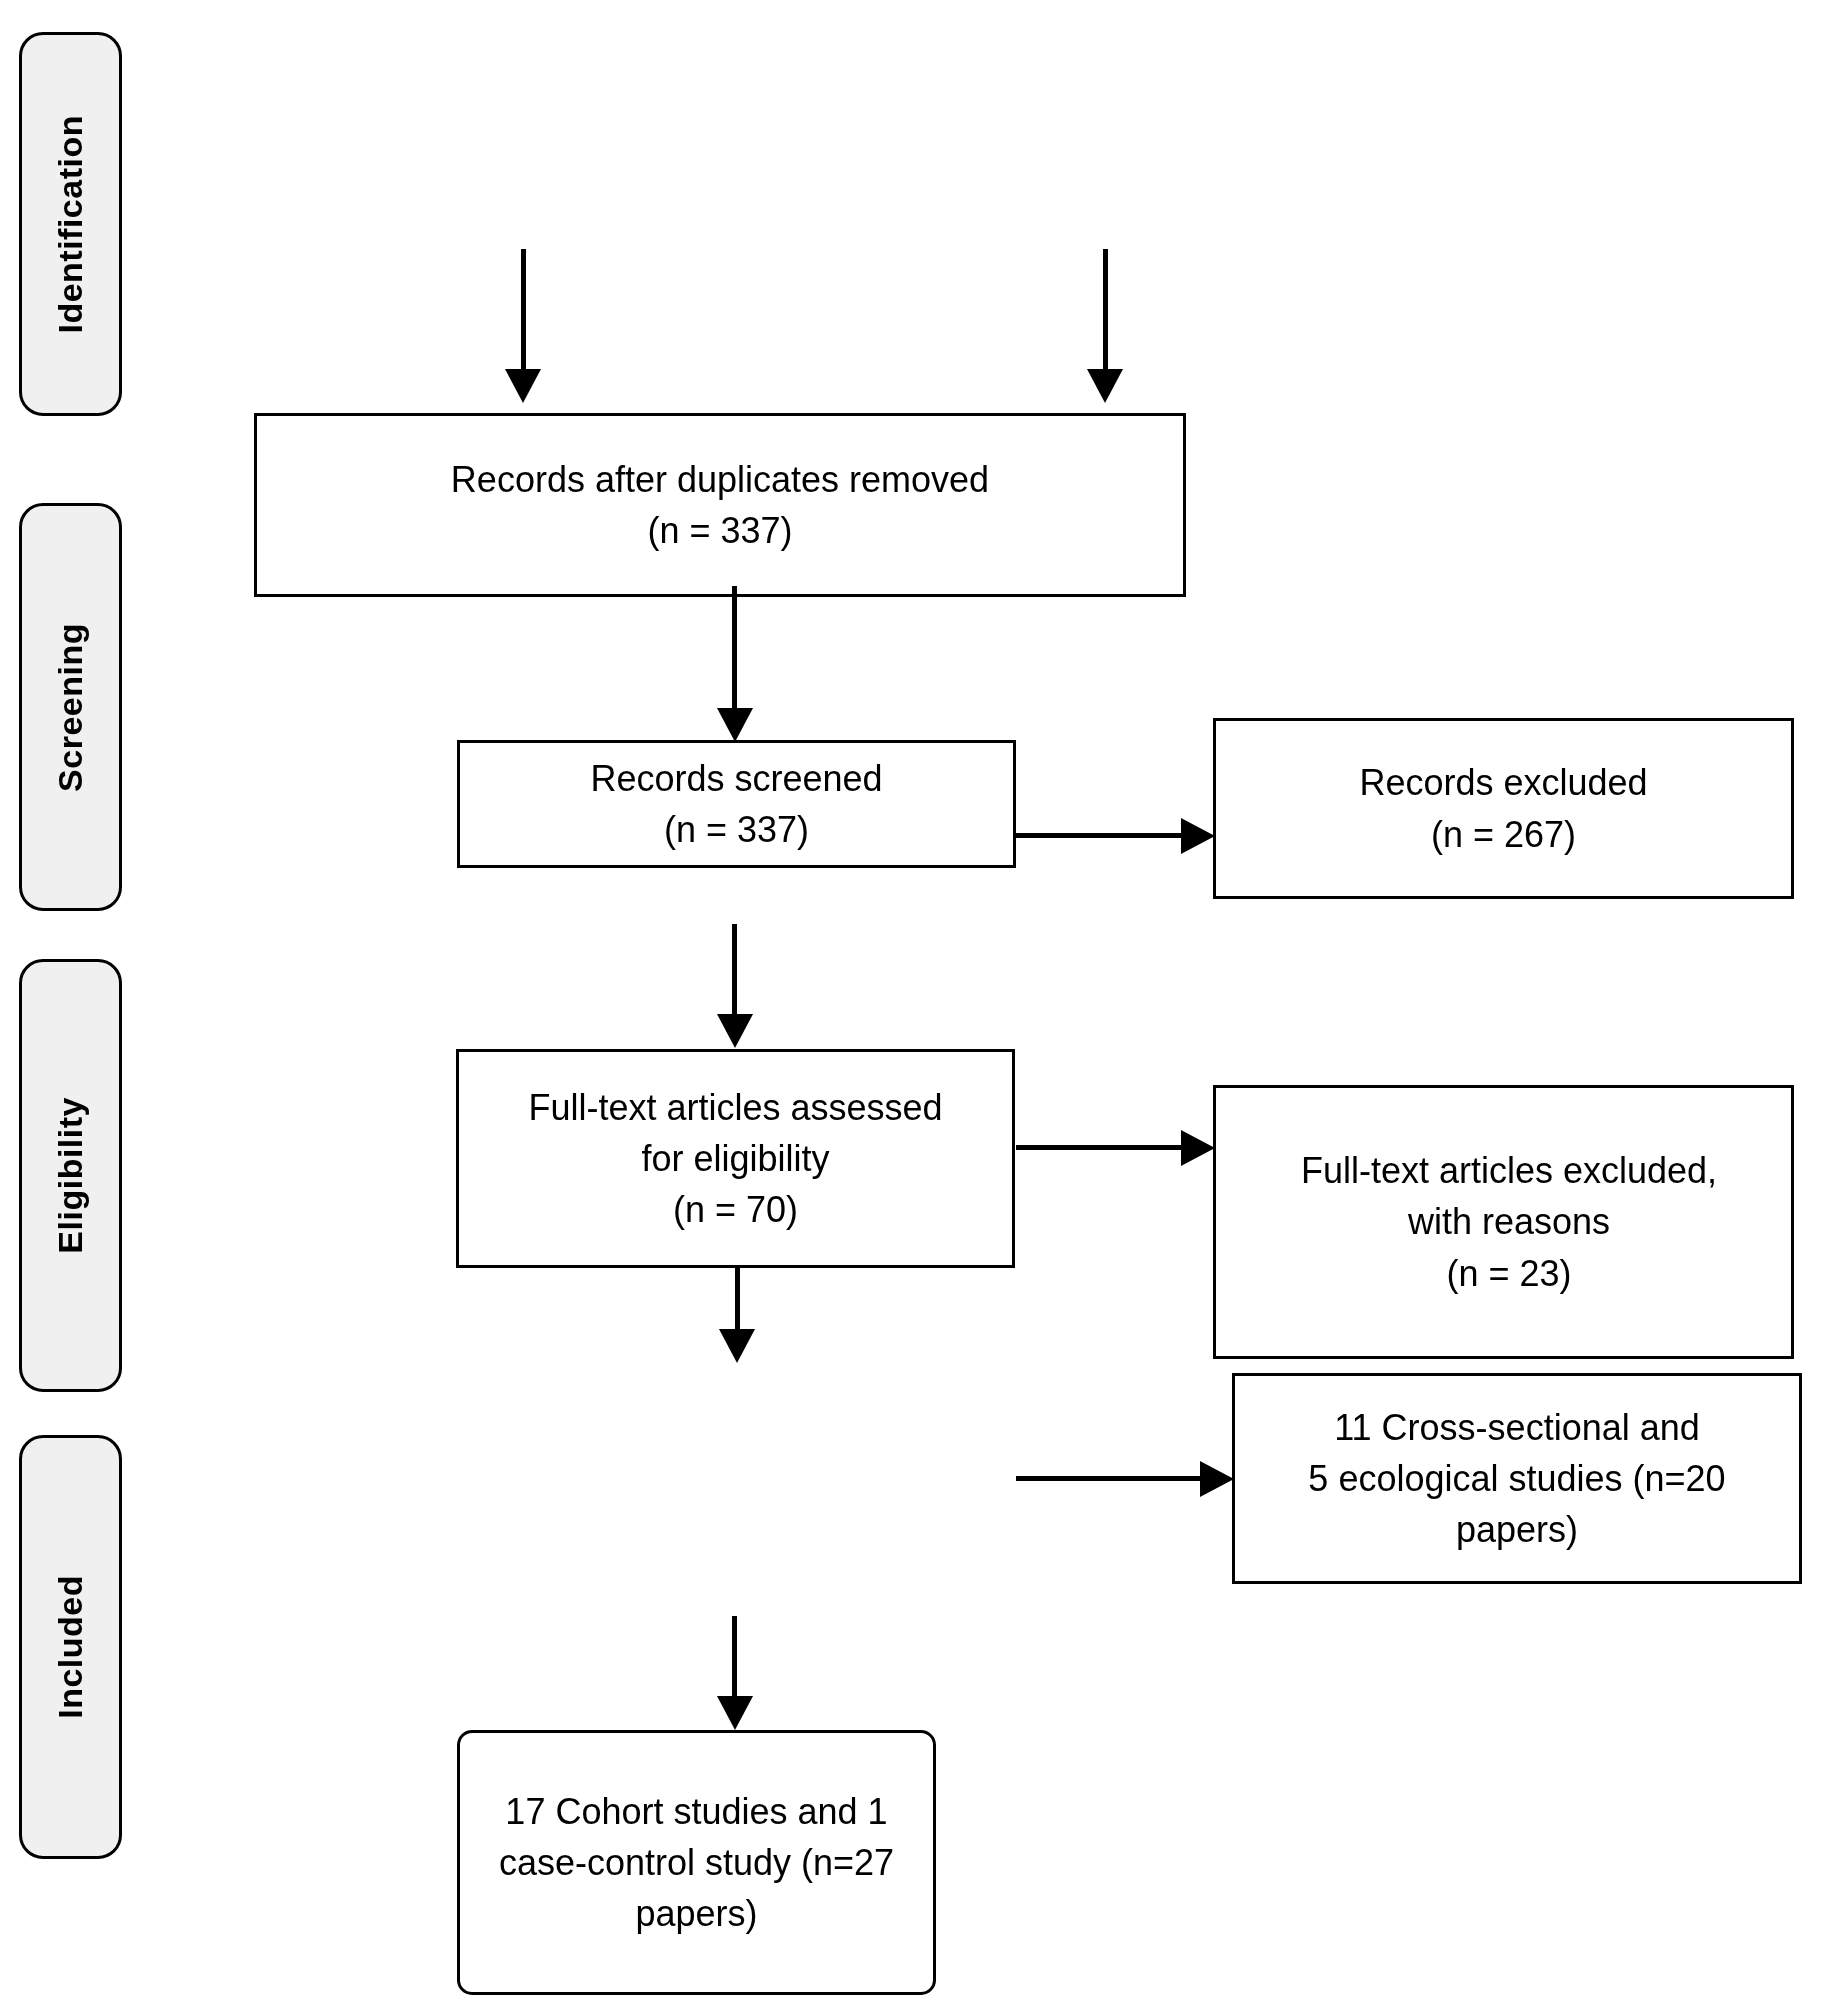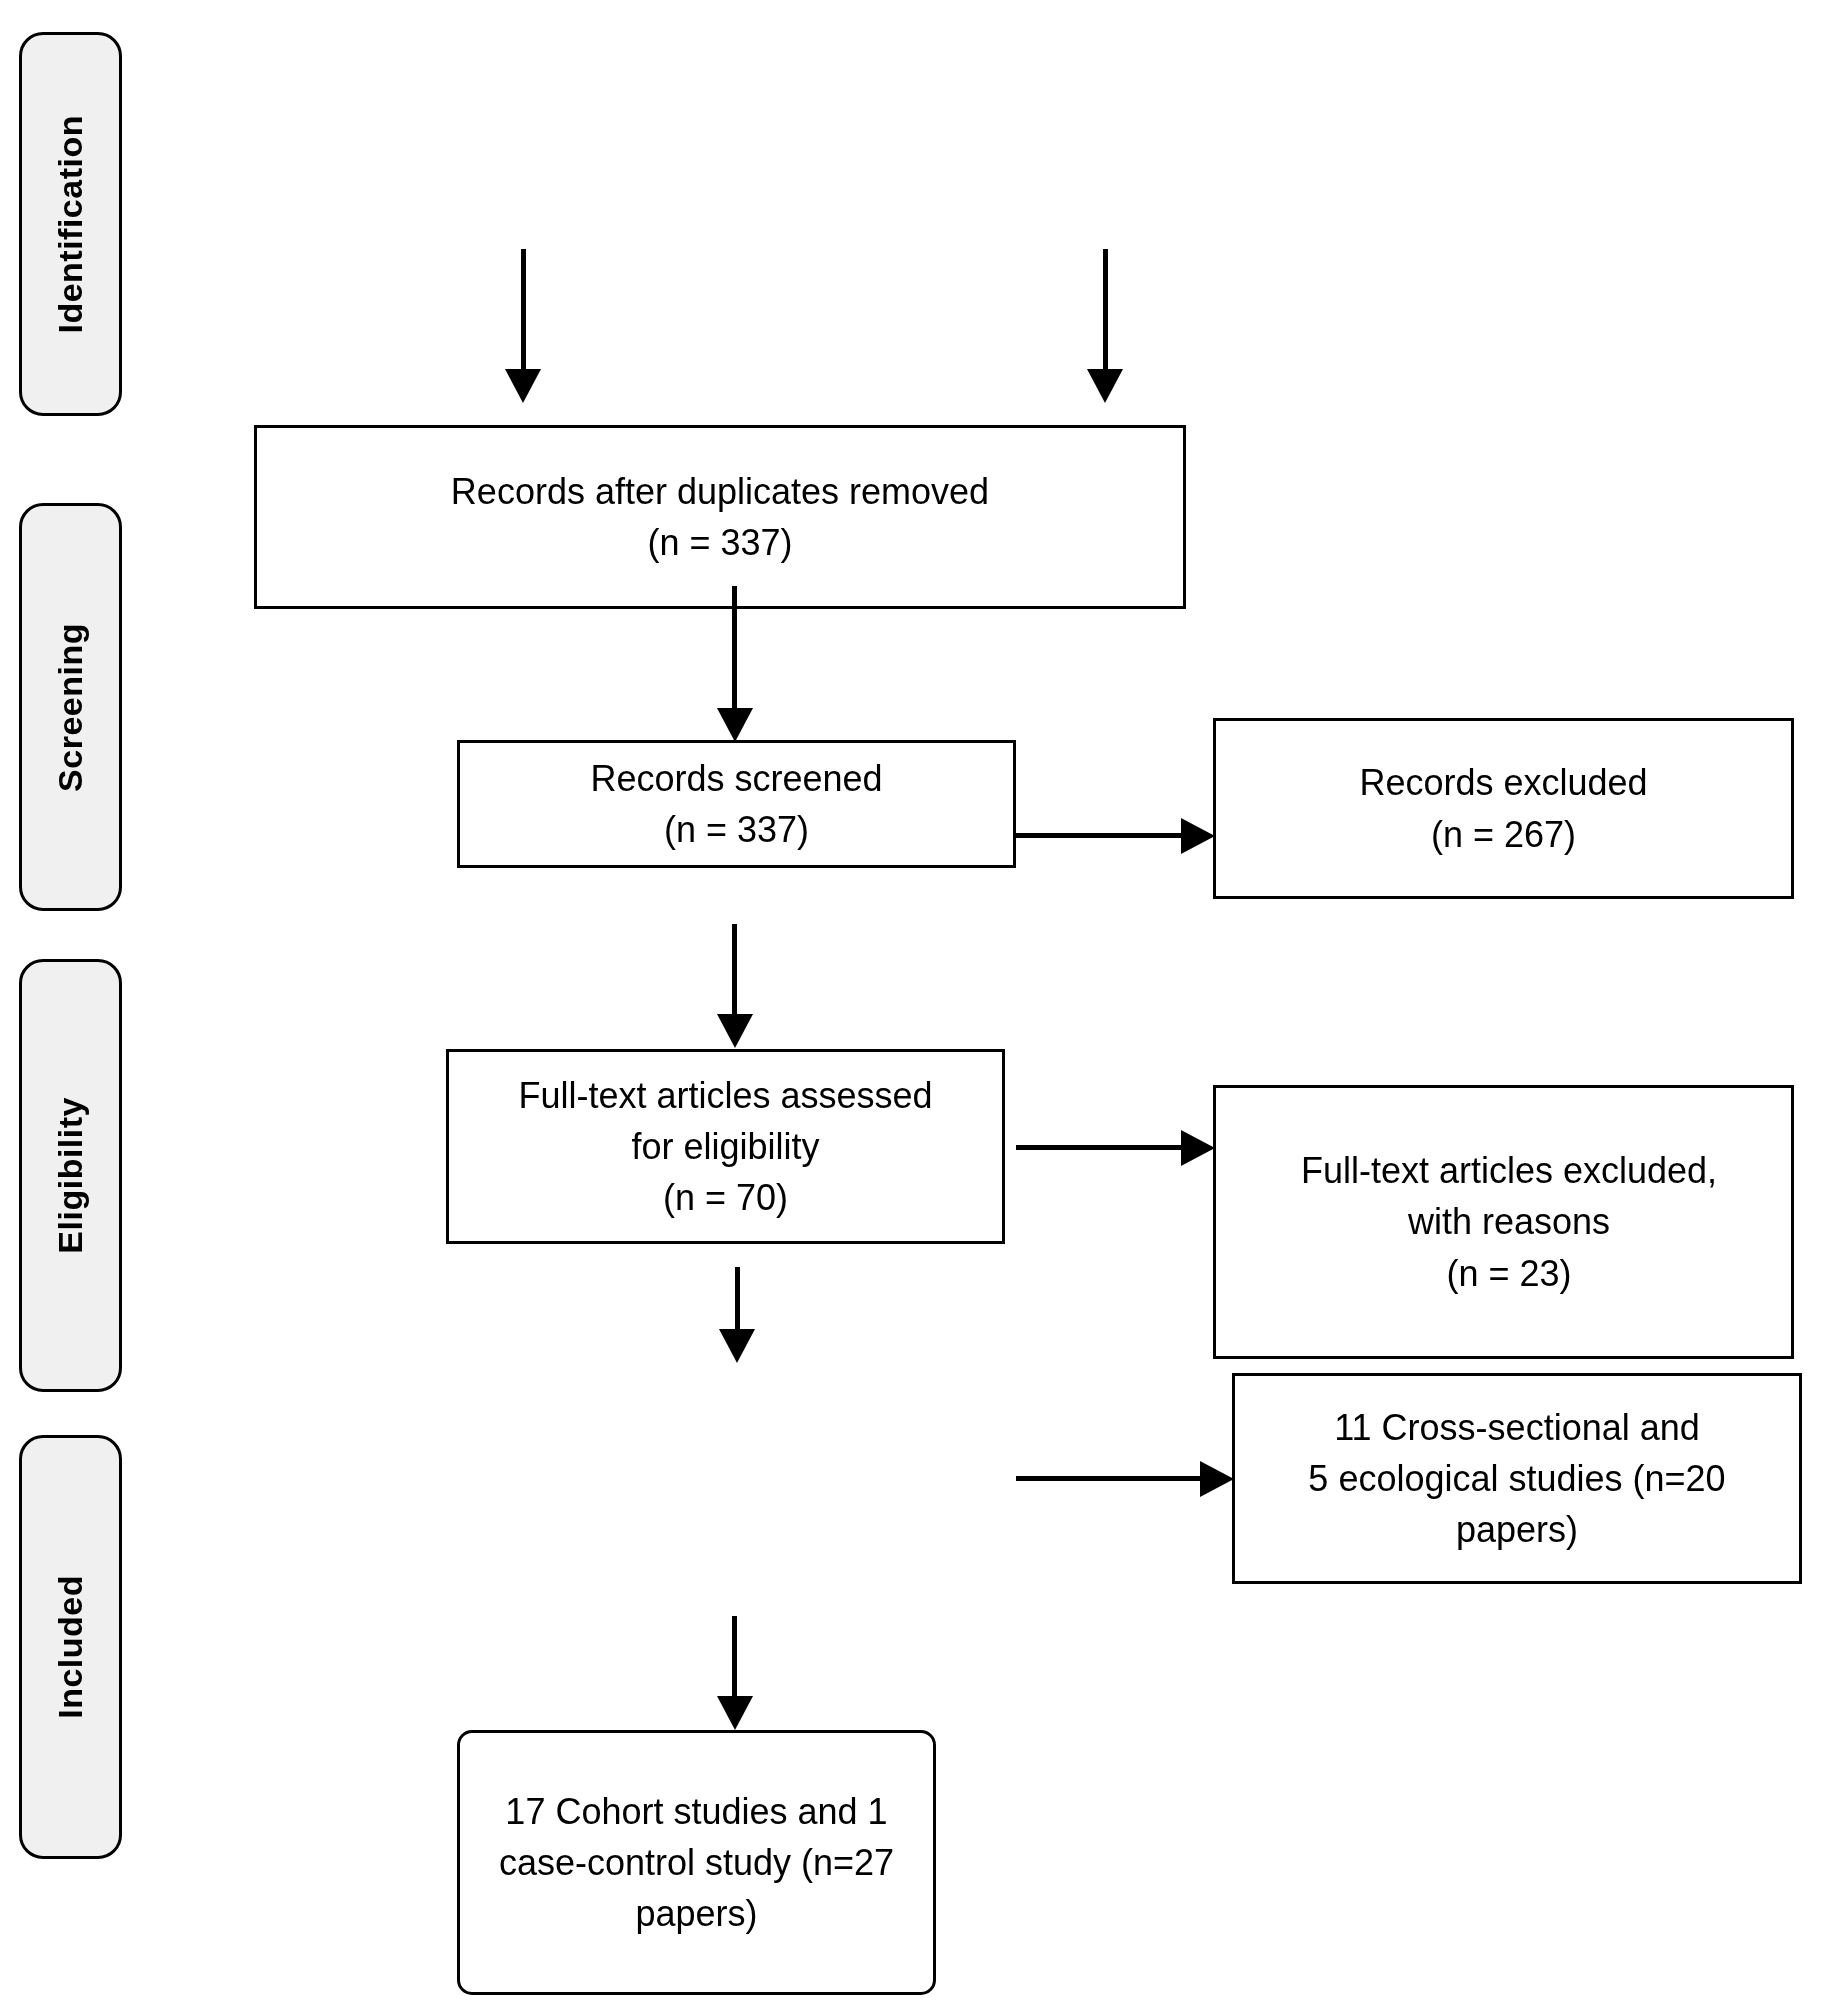--- a/index.html
+++ b/index.html
@@ -103,21 +103,21 @@
   </div>
 
 
 
   <div class="vline" style="left:521px; top:249px; height:123px;"></div>
   <div class="arrow-down" style="left:505px; top:369px;"></div>
 
   <div class="vline" style="left:1103px; top:249px; height:123px;"></div>
   <div class="arrow-down" style="left:1087px; top:369px;"></div>
 
-  <div class="box" style="left:254px; top:425px; width:932px; height:184px;">
+  <div class="box" style="left:254px; top:413px; width:932px; height:184px;">
     <div class="txt">Records after duplicates removed
 (n = 337)</div>
   </div>
 
   <div class="vline" style="left:732px; top:586px; height:124px;"></div>
   <div class="arrow-down" style="left:717px; top:708px;"></div>
 
   <div class="box" style="left:457px; top:740px; width:559px; height:128px;">
     <div class="txt">Records screened
 (n =  337)</div>
@@ -127,21 +127,21 @@
     <div class="txt">Records excluded
 (n = 267)</div>
   </div>
 
   <div class="hline" style="left:1016px; top:833px; width:168px;"></div>
   <div class="arrow-right" style="left:1181px; top:818px;"></div>
 
   <div class="vline" style="left:732px; top:924px; height:92px;"></div>
   <div class="arrow-down" style="left:717px; top:1014px;"></div>
 
-  <div class="box" style="left:446px; top:1049px; width:559px; height:195px;text-align:center;">
+  <div class="box" style="left:456px; top:1049px; width:559px; height:219px;text-align:center;">
     <div class="txt">Full-text articles assessed
 for eligibility
 (n =  70)</div>
   </div>
 
   <div class="box" style="left:1213px; top:1085px; width:581px; height:274px;padding-left:11px;">
     <div class="txt">Full-text articles excluded,
 with reasons
 (n =  23)</div>
   </div>

